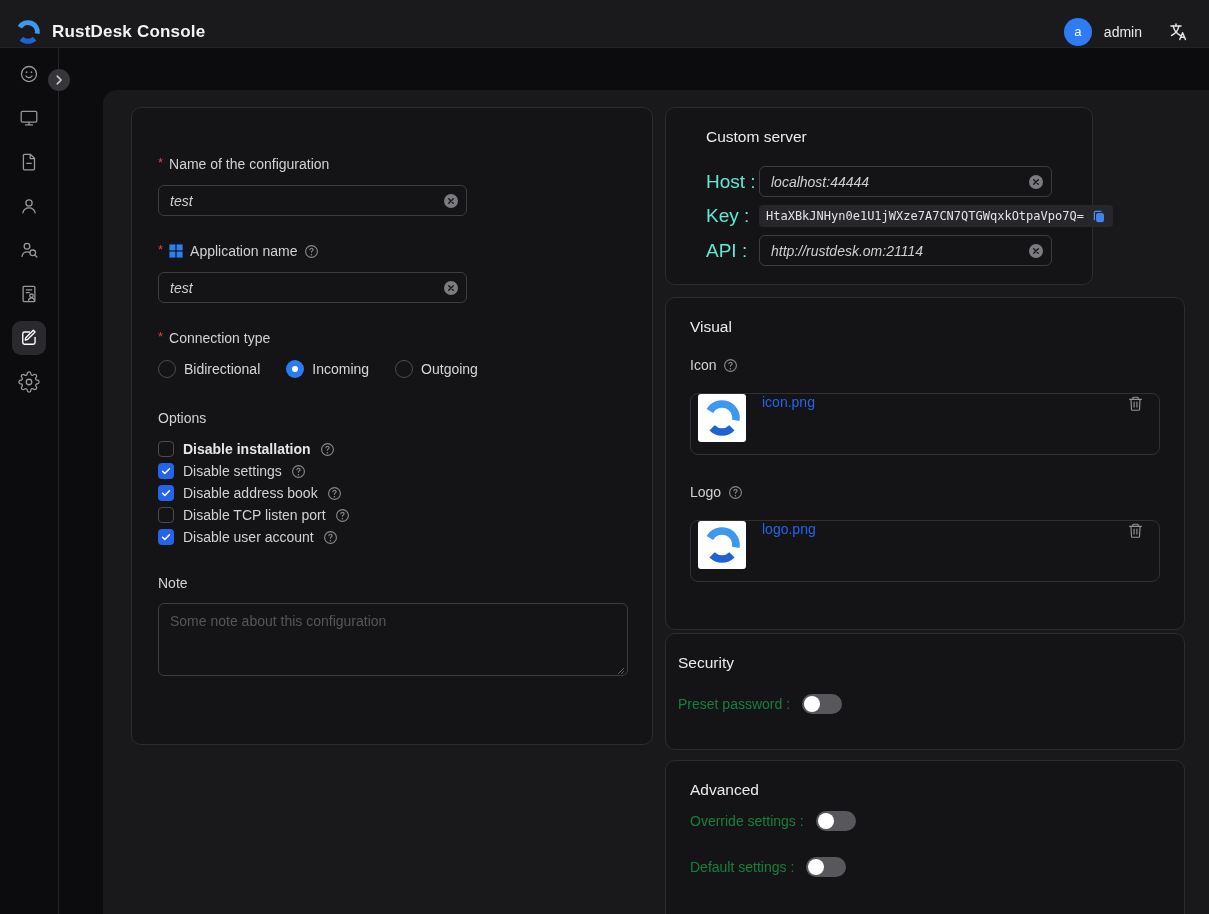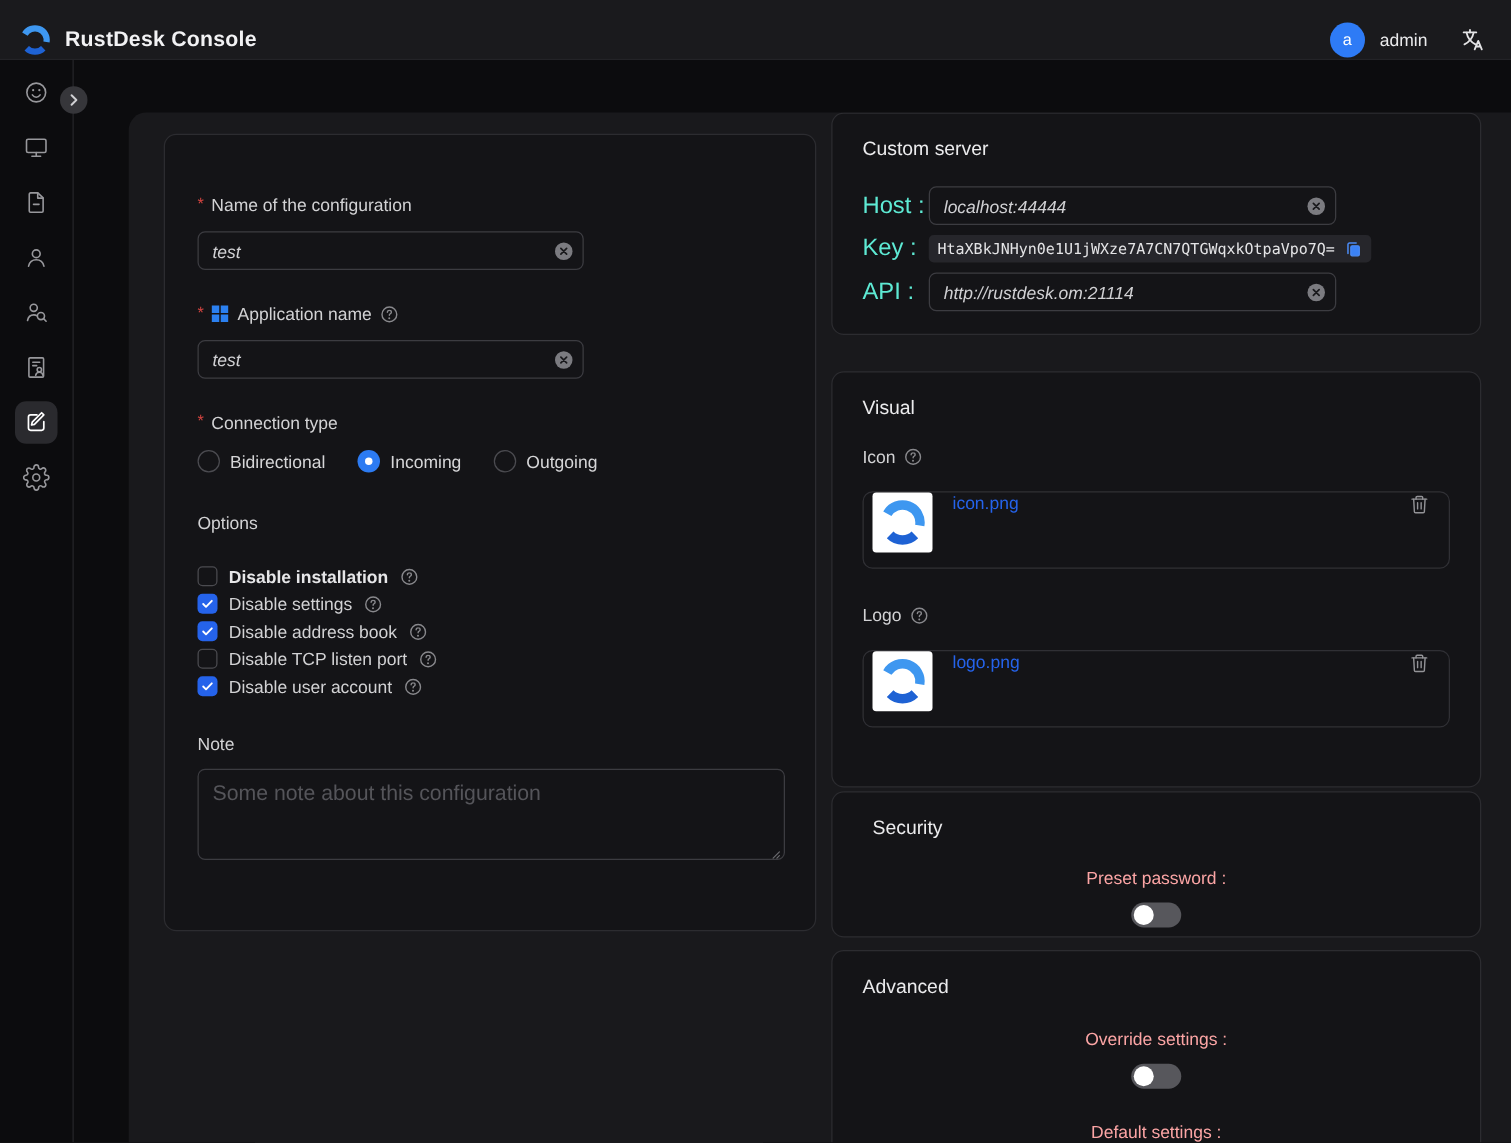--- a/index.html
+++ b/index.html
@@ -51,23 +51,23 @@
     position:absolute; top:90px; left:103px; right:0; bottom:0;
     background:#19191c; border-top-left-radius:14px; overflow:hidden;
   }
   .card {
     position:absolute; background:#141417;
     border:1px solid #2c2c30; border-radius:10px;
   }
   .card-title { font-size:15.5px; font-weight:500; color:#ebebed; }
 
   #card-general  { left:28px;  top:17px;  width:522px; height:638px; padding:22px 26px; }
-  #card-server   { left:562px; top:0;  width:520px; height:178px; padding:20px 24px; }
+  #card-server   { left:562px; top:17px;  width:428px; height:178px; padding:20px 40px; }
   #card-visual   { left:562px; top:207px; width:520px; height:333px; padding:20px 24px; }
-  #card-security { left:562px; top:543px; width:520px; height:117px; padding:20px 32px; }
+  #card-security { left:562px; top:543px; width:520px; height:117px; padding:20px 12px; }
   #card-advanced { left:562px; top:670px; width:520px; height:280px; padding:20px 24px; }
 
   
   .field-label {
     display:flex; align-items:center; gap:7px;
     font-size:14px; color:#d2d2d4;
   }
   .req { color:#d64541; font-size:13px; margin-right:-1px; transform:translateY(-2px); }
   .q { color:#88888c; flex:0 0 auto; }
 
@@ -94,21 +94,21 @@
 
   .opt-row { display:flex; align-items:center; gap:9px; height:22px; font-size:14px; color:#d2d2d4; }
   .opt-row.bold .opt-label { font-weight:700; color:#e6e6e8; }
   .cb { width:16px; height:16px; border-radius:4px; border:1px solid #4b4b50; flex:0 0 auto; cursor:pointer; }
   .cb.on { border:none; background:#2563eb; display:flex; align-items:center; justify-content:center; }
 
   .note-wrap { position:relative; width:470px; margin-top:12px; }
   .note-wrap textarea {
     width:100%; height:73px; resize:none; background:transparent;
     border:1px solid #3c3c41; border-radius:6px; outline:none;
-    color:#cfcfd2; font-size:17px; font-family:inherit; padding:9px 11px;
+    color:#cfcfd2; font-size:14px; font-family:inherit; padding:9px 11px;
   }
   .note-wrap textarea::placeholder { color:#55555a; }
   .resize-grip { position:absolute; right:3px; bottom:5px; color:#6a6a6e; pointer-events:none; }
 
   
   .srv-rows { margin-top:20px; display:flex; flex-direction:column; }
   .srv-row { display:flex; align-items:center; }
   .srv-row + .srv-row { margin-top:8px; }
   .srv-label { width:53px; font-size:19px; color:#5eead4; flex:0 0 auto; }
   .key-chip {
@@ -126,33 +126,33 @@
     height:62px; padding:0 14px 0 7px; margin-top:20px;
   }
   .thumb {
     width:48px; height:48px; background:#ffffff; border-radius:3px;
     display:flex; align-items:center; justify-content:center; flex:0 0 auto;
   }
   .file-link { color:#2563eb; font-size:14px; text-decoration:none; cursor:pointer; }
   .trash-btn { margin-left:auto; color:#939397; cursor:pointer; }
 
   
-  .toggle-row { display:flex; align-items:center; gap:12px; font-size:14px; color:#fca5a5;flex-direction:column; }
+  .toggle-row { display:flex; align-items:center; gap:12px; font-size:14px; color:#15803d; }
   .toggle {
     width:40px; height:20px; border-radius:10px; background:#57575c;
     position:relative; flex:0 0 auto; cursor:pointer;
   }
   .toggle .knob {
     position:absolute; left:2px; top:2px; width:16px; height:16px;
     border-radius:50%; background:#fff;
   }
 
   
   .mt13 { margin-top:13px; } .mt21 { margin-top:21px; } .mt22 { margin-top:22px; }
-  .mt24 { margin-top:24px; } .mt26 { margin-top:26px; } .mt27 { margin-top:27px; }
+  .mt24 { margin-top:12px; } .mt26 { margin-top:26px; } .mt27 { margin-top:27px; }
   .mt29 { margin-top:29px; } .mt32 { margin-top:32px; }
 </style>
 </head>
 <body>
 
 <svg width="0" height="0" style="position:absolute">
   <defs>
     <symbol id="sym-q" viewBox="0 0 16 16">
       <circle cx="8" cy="8" r="6.3" fill="none" stroke="currentColor" stroke-width="1.2"></circle>
       <path d="M6.3 6.2c.1-1 .9-1.7 1.8-1.6.9 0 1.6.7 1.6 1.5 0 .7-.4 1-1 1.4-.5.3-.7.6-.7 1.1v.2" fill="none" stroke="currentColor" stroke-width="1.2" stroke-linecap="round"></path>

